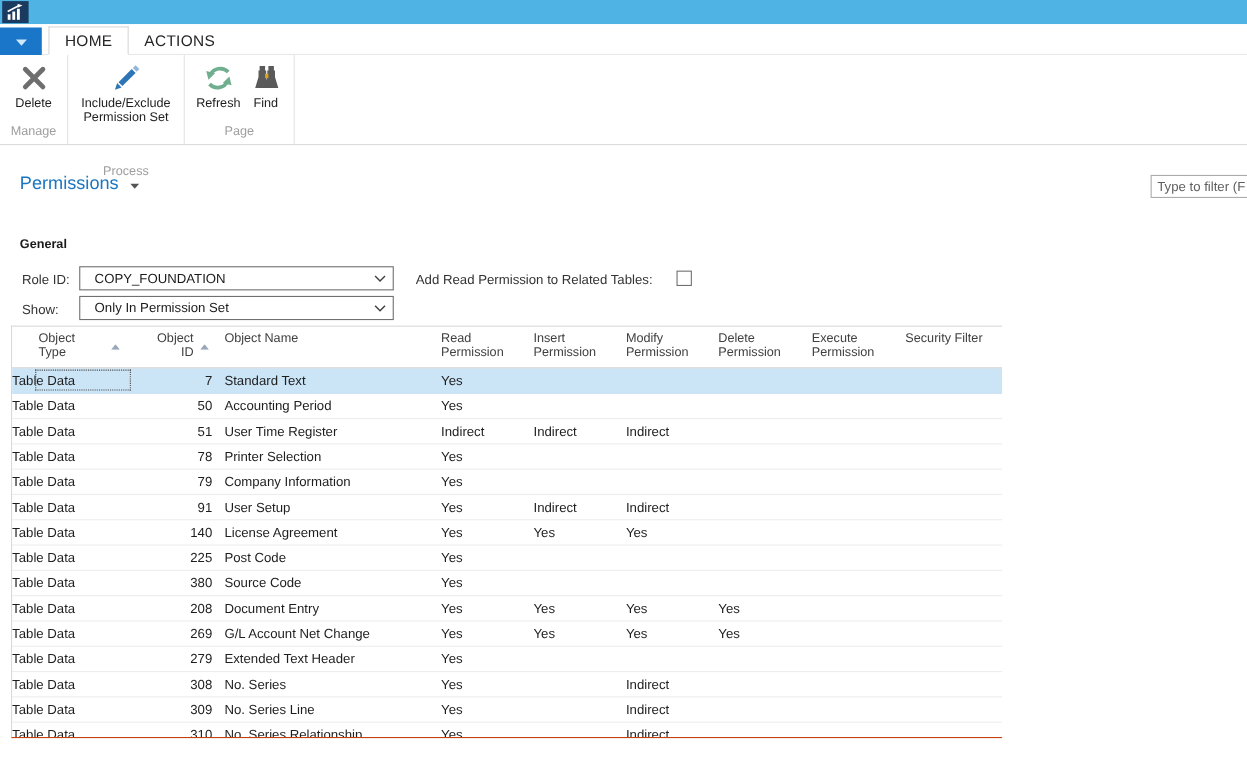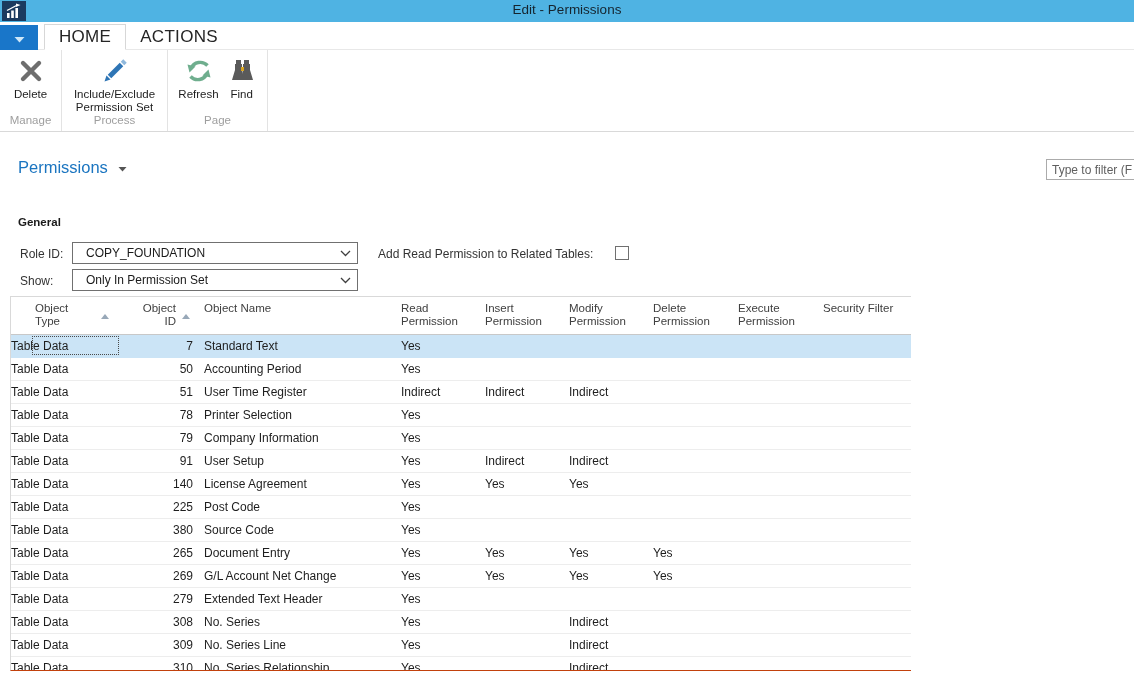--- a/index.html
+++ b/index.html
@@ -8,28 +8,28 @@
 
   
   .titlebar { position:absolute; left:0; top:0; width:1134px; height:22px; background:#4FB3E3; }
   .app-icon { position:absolute; left:2px; top:1px; width:24px; height:20px; background:#1B3A5F; display:flex; align-items:center; justify-content:center; }
   .title-text { position:absolute; left:0; right:0; top:2px; text-align:center; font-size:13.5px; color:#15242E; }
 
   
   .tabstrip { position:absolute; left:0; top:22px; width:1134px; height:28px; background:#fff; border-bottom:1px solid #E8E8E8; }
   .app-menu-btn { position:absolute; left:0; top:3px; width:38px; height:25px; background:#1976C9; display:flex; align-items:center; justify-content:center; cursor:pointer; }
   .tabs { position:absolute; left:44px; bottom:-1px; display:flex; align-items:flex-end; }
-  .tab { height:26px; padding:0 14px; display:flex; align-items:center; font-size:17px; color:#252525; letter-spacing:.3px; cursor:pointer; }
+  .tab { height:26px; padding:0 14px; display:flex; align-items:center; font-size:14px; color:#252525; letter-spacing:.3px; cursor:pointer; }
   .tab.active { background:#fff; border:1px solid #D7D7D7; border-bottom:1px solid #fff; }
 
   
   .ribbon { position:absolute; left:0; top:50px; width:1134px; height:82px; background:#fff; border-bottom:1px solid #D9D9D9; display:flex; align-items:stretch; }
   .rgroup { border-right:1px solid #E3E3E3; display:flex; flex-direction:column; }
   .rgroup:nth-child(1){ width:62px; }
-  .rgroup:nth-child(2){ width:106px; }
+  .rgroup:nth-child(2){ width:106px;gap:36px; }
   .rgroup:nth-child(3){ width:100px; }
   .rbtns { flex:1; display:flex; justify-content:center; align-items:flex-start; gap:4px; padding-top:4px; }
   .rbtn { display:flex; flex-direction:column; align-items:center; padding:0 2px; cursor:pointer; }
   .ricon { height:34px; display:flex; align-items:center; justify-content:center; }
   .rlabel { font-size:11.5px; line-height:13px; text-align:center; color:#1E1E1E; max-width:100px; }
   .rgroup-label { height:17px; text-align:center; font-size:11.5px; color:#9E9E9E; }
 
   
   .page-title-wrap { position:absolute; left:18px; top:158px; display:flex; align-items:center; cursor:pointer; }
   .page-title-text { font-size:16.5px; color:#1B75C0; }
@@ -77,21 +77,20 @@
   <div class="titlebar">
     <span class="app-icon">
       <svg width="20" height="18" viewBox="0 0 20 18">
         <rect x="3" y="11" width="2.6" height="5" fill="#fff"></rect>
         <rect x="7.2" y="8.5" width="2.6" height="7.5" fill="#fff"></rect>
         <rect x="11.4" y="6" width="2.6" height="10" fill="#fff"></rect>
         <polyline points="3,8.5 12.5,3.5" stroke="#fff" stroke-width="1.4" fill="none"></polyline>
         <polygon points="12,1.5 16.5,3 12,5" fill="#fff"></polygon>
       </svg>
     </span>
-    <span class="title-text">Edit - Permissions</span>
   </div>
 
   <div class="tabstrip">
     <div class="app-menu-btn">
       <span>
         <svg width="11" height="7" viewBox="0 0 11 7">
             <polygon points="0.5,1 10.5,1 5.5,6.5" fill="#CFE7F8"></polygon>
           </svg>
       </span>
     </div>
@@ -333,21 +332,21 @@
           <div class="tcell c2">Source Code</div>
           <div class="tcell c3">Yes</div>
           <div class="tcell c4"></div>
           <div class="tcell c5"></div>
           <div class="tcell c6"></div>
           <div class="tcell c7"></div>
           <div class="tcell c8"></div>
         </div>
         <div class="trow">
           <div class="tcell c0">Table Data</div>
-          <div class="tcell c1">265</div>
+          <div class="tcell c1">208</div>
           <div class="tcell c2">Document Entry</div>
           <div class="tcell c3">Yes</div>
           <div class="tcell c4">Yes</div>
           <div class="tcell c5">Yes</div>
           <div class="tcell c6">Yes</div>
           <div class="tcell c7"></div>
           <div class="tcell c8"></div>
         </div>
         <div class="trow">
           <div class="tcell c0">Table Data</div>

